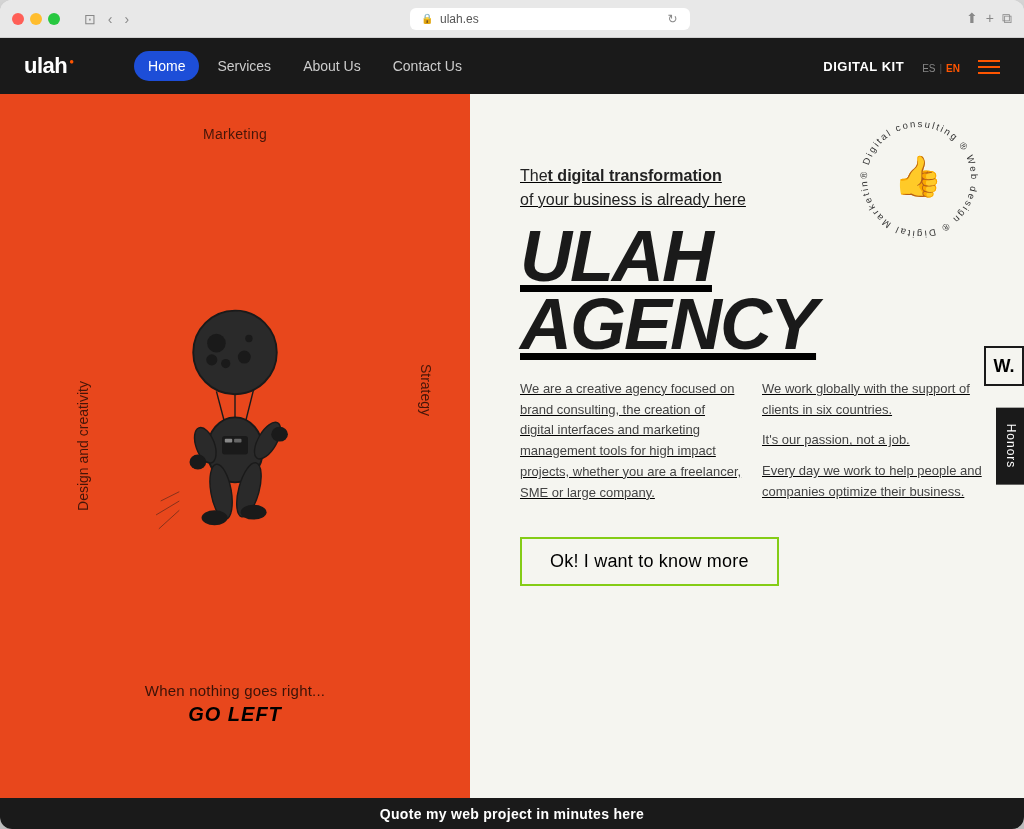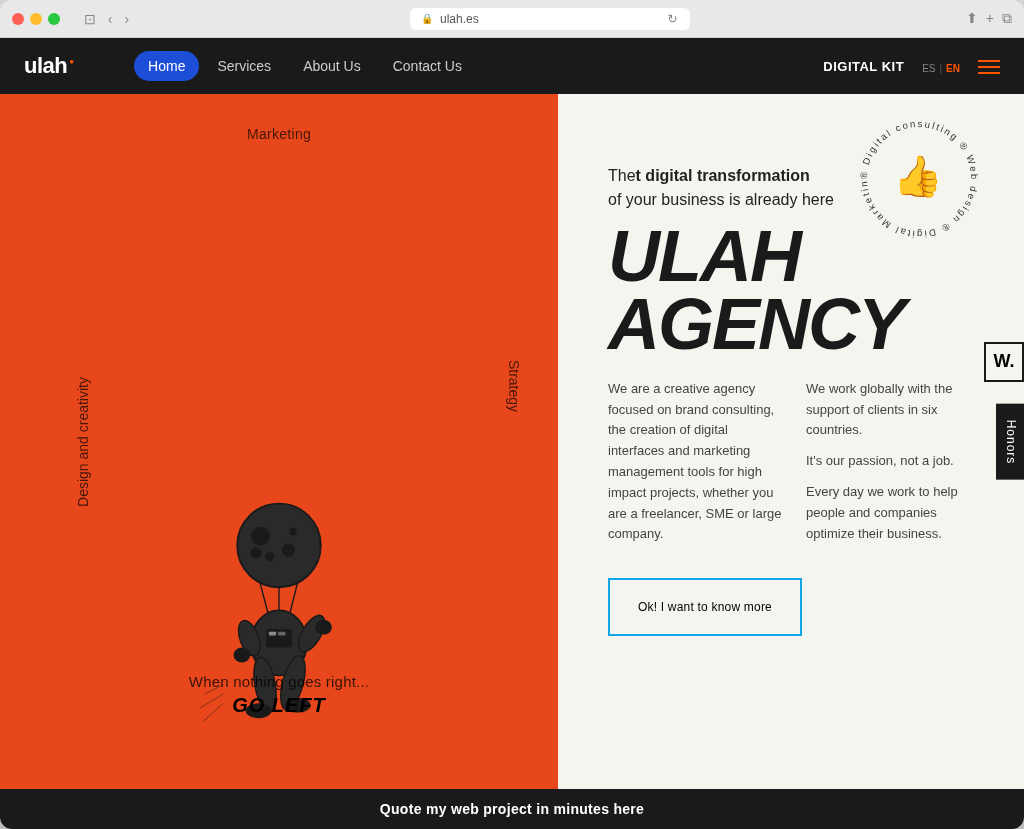--- a/index.html
+++ b/index.html
@@ -182,27 +182,27 @@
 
     
     .main-content {
       flex: 1;
       display: flex;
       overflow: hidden;
     }
 
     
     .left-panel {
-      width: 558px;
+      width: 470px;
       background: #e8471c;
       position: relative;
       display: flex;
       flex-direction: column;
       align-items: center;
-      justify-content: flex-end;
+      justify-content: center;
       flex-shrink: 0;
     }
 
     .marketing-label {
       position: absolute;
       top: 32px;
       left: 50%;
       transform: translateX(-50%);
       font-size: 14px;
       color: rgba(0,0,0,0.7);
@@ -316,24 +316,24 @@
       color: #444;
       line-height: 1.6;
       flex: 1;
     }
 
     .desc-col-right p {
       margin-bottom: 10px;
     }
 
     .cta-btn {
-      border: 2px solid #0ea5e9;
+      border: 2px solid #84cc16;
       background: transparent;
-      padding: 20px 28px;
-      font-size: 12px;
+      padding: 12px 28px;
+      font-size: 18px;
       cursor: pointer;
       font-weight: 500;
       letter-spacing: 0.2px;
     }
 
     
     .honors-tab {
       position: absolute;
       right: -2px;
       top: 50%;
@@ -357,21 +357,21 @@
       display: flex;
       align-items: center;
       justify-content: center;
       font-size: 18px;
       font-weight: 900;
     }
 
     
     .footer-bar {
       background: #1a1a1a;
-      height: 40px;
+      height: 31px;
       display: flex;
       align-items: center;
       justify-content: center;
       flex-shrink: 0;
     }
 
     .footer-text {
       color: white;
       font-size: 14px;
       font-weight: 600;
@@ -505,21 +505,21 @@
               <path id="circle-path" d="M 65,65 m -52,0 a 52,52 0 1,1 104,0 a 52,52 0 1,1 -104,0"></path>
             </defs>
             <text font-size="9.5" fill="#333" letter-spacing="2" font-family="sans-serif">
               <textPath href="#circle-path">® Digital consulting  ® Web design  ® Digital Marketing  ® 3D Animation  </textPath>
             </text>
           </svg>
           
           <div style="position:absolute;top:50%;left:50%;transform:translate(-52%,-55%);font-size:40px;">👍</div>
         </div>
 
-        <div style="">
+        <div style="text-decoration:underline;">
           <p class="headline">
             <span>The</span><strong>t digital transformation</strong><br>
             <span>of your business is already here</span>
           </p>
 
           <div class="agency-name">
             <div>ULAH</div>
             <div>AGENCY</div>
           </div>
 

